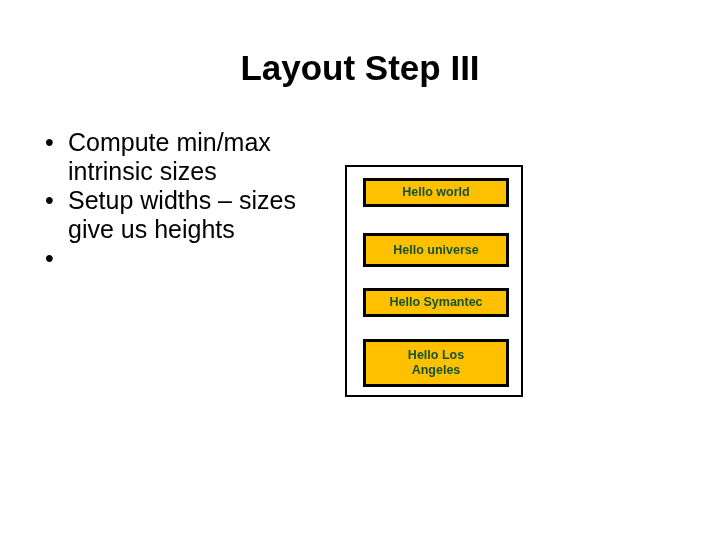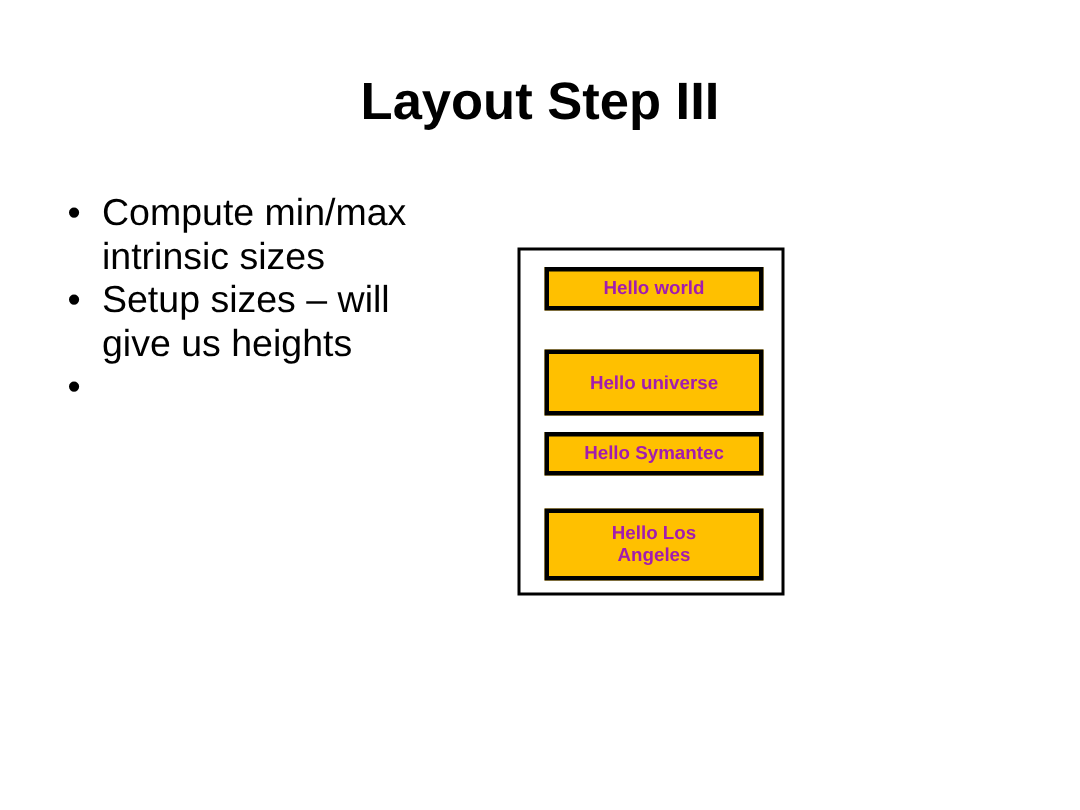--- a/index.html
+++ b/index.html
@@ -73,31 +73,31 @@
     height: 232px;
     box-sizing: border-box;
     border: 2px solid #000000;
     background: #ffffff;
   }
   .box {
     position: absolute;
     box-sizing: border-box;
     background: #FFC000;
     border: 3px solid #000000;
-    color: #a21caf;
+    color: #14532d;
     font-size: 12.5px;
     font-weight: bold;
     line-height: 15px;
     display: flex;
     align-items: center;
     justify-content: center;
     text-align: center;
   }
   .box-1 { left: 16px; top: 11px;  width: 146px; height: 29px; }
-  .box-2 { left: 16px; top: 66px;  width: 146px; height: 44px; text-align: right; }
+  .box-2 { left: 16px; top: 66px;  width: 146px; height: 34px; text-align: right; }
   .box-3 { left: 16px; top: 121px; width: 146px; height: 29px; }
   .box-4 { left: 16px; top: 172px; width: 146px; height: 48px; }
   .box-text {
     display: block;
     white-space: pre-line;
   }
 </style>
 </head>
 <body>
 
@@ -107,21 +107,21 @@
 
   <ul class="body-list">
 
     <li class="bullet-item">
       <span class="bullet-marker">•</span>
       <span>Compute min/max intrinsic sizes</span>
     </li>
 
     <li class="bullet-item">
       <span class="bullet-marker">•</span>
-      <span>Setup sizes – will give us heights</span>
+      <span>Setup widths – sizes give us heights</span>
     </li>
 
     <li class="bullet-item">
       <span class="bullet-marker">•</span>
     </li>
 
   </ul>
 
   <div class="diagram-container">
 

